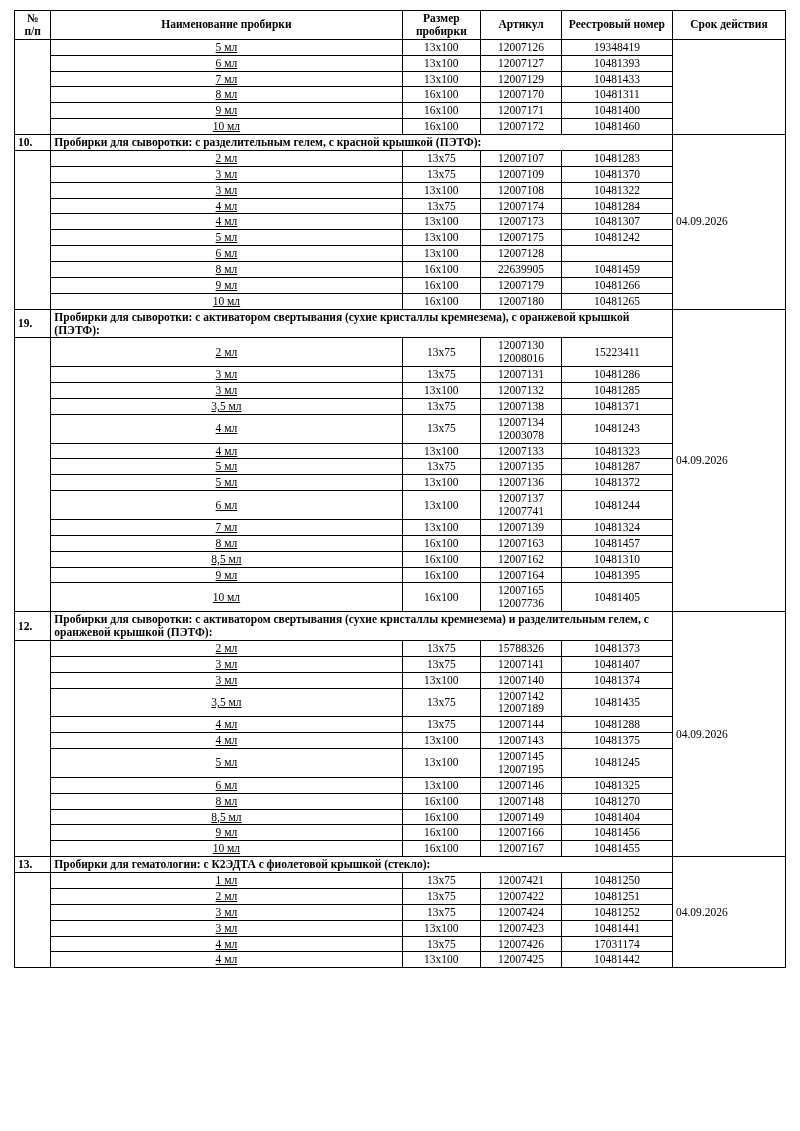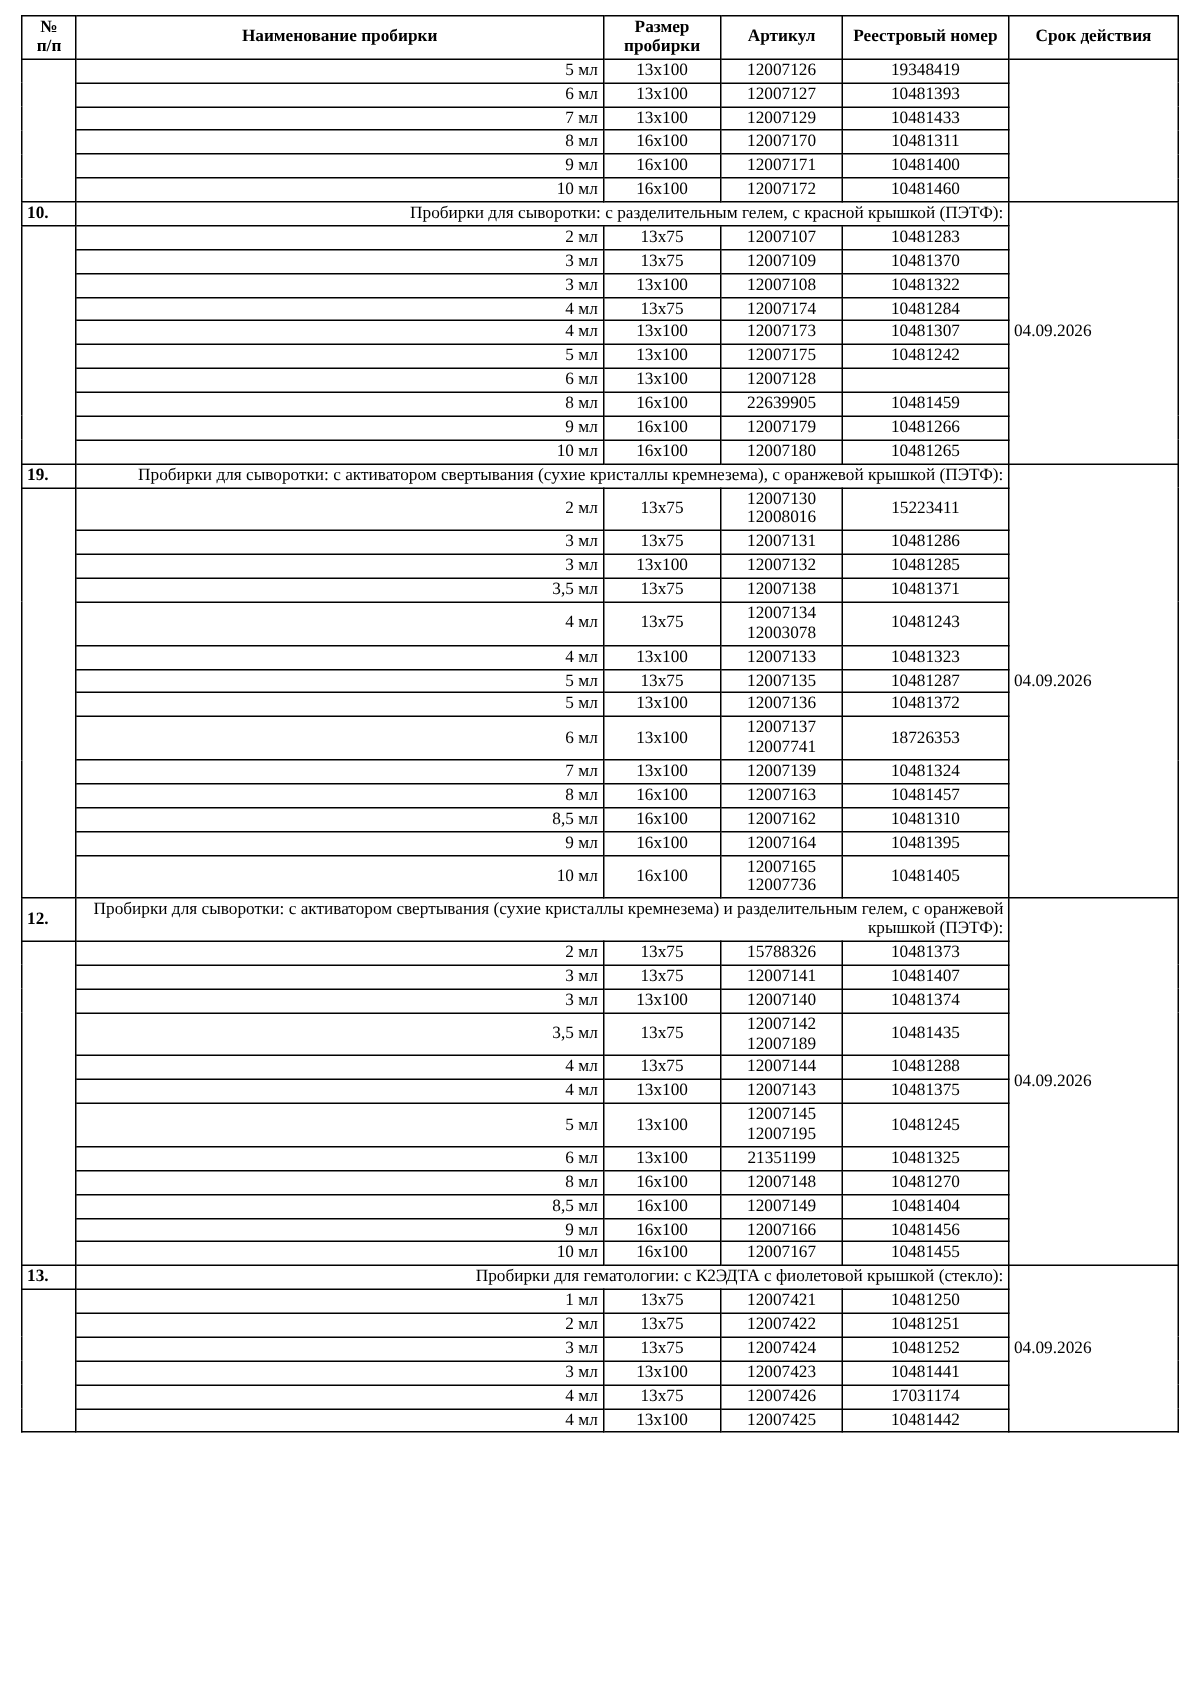--- a/index.html
+++ b/index.html
@@ -43,26 +43,27 @@
   col.c-art   { width: 80px; }
   col.c-reg   { width: 110px; }
   col.c-term  { width: 112px; }
 
   td.num {
     font-weight: bold;
     vertical-align: top;
     padding-top: 2px;
   }
   td.name {
-    text-align: right;
+    text-align: center;
     padding-left: 5px;
+    text-decoration: underline;
   }
   td.group {
-    text-align: right;
-    font-weight: normal;
+    text-align: left;
+    font-weight: bold;
     padding: 2px 6px;
     line-height: 1.2;
   }
   td.center {
     text-align: center;
   }
   td.term {
     text-align: left;
     vertical-align: middle;
   }
@@ -366,21 +367,21 @@
         </tr>
         <tr>
           <td class="name">
             <span class="two-line">6 мл</span>
           </td>
           <td class="center">13x100</td>
           <td class="center">
             <span class="two-line">12007137</span>
             <span class="two-line">12007741</span>
           </td>
-          <td class="center">18726353</td>
+          <td class="center">10481244</td>
         </tr>
         <tr>
           <td class="name">
             <span class="two-line">7 мл</span>
           </td>
           <td class="center">13x100</td>
           <td class="center">
             <span class="two-line">12007139</span>
           </td>
           <td class="center">10481324</td>
@@ -503,21 +504,21 @@
             <span class="two-line">12007195</span>
           </td>
           <td class="center">10481245</td>
         </tr>
         <tr>
           <td class="name">
             <span class="two-line">6 мл</span>
           </td>
           <td class="center">13x100</td>
           <td class="center">
-            <span class="two-line">21351199</span>
+            <span class="two-line">12007146</span>
           </td>
           <td class="center">10481325</td>
         </tr>
         <tr>
           <td class="name">
             <span class="two-line">8 мл</span>
           </td>
           <td class="center">16x100</td>
           <td class="center">
             <span class="two-line">12007148</span>

